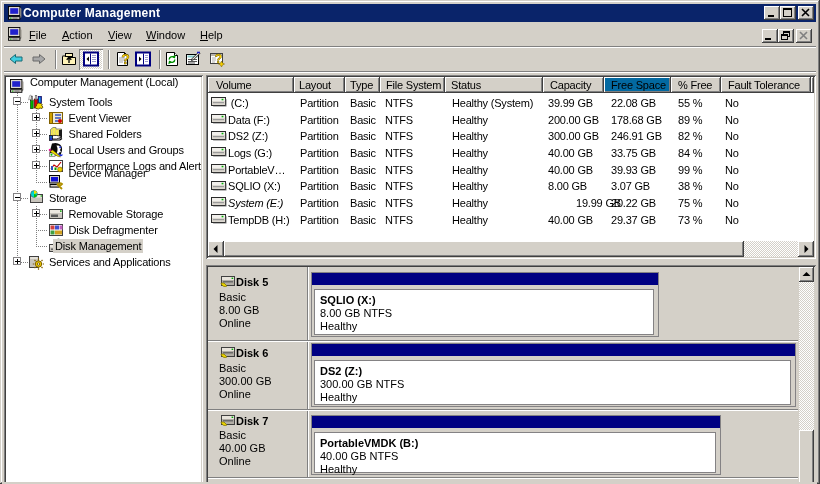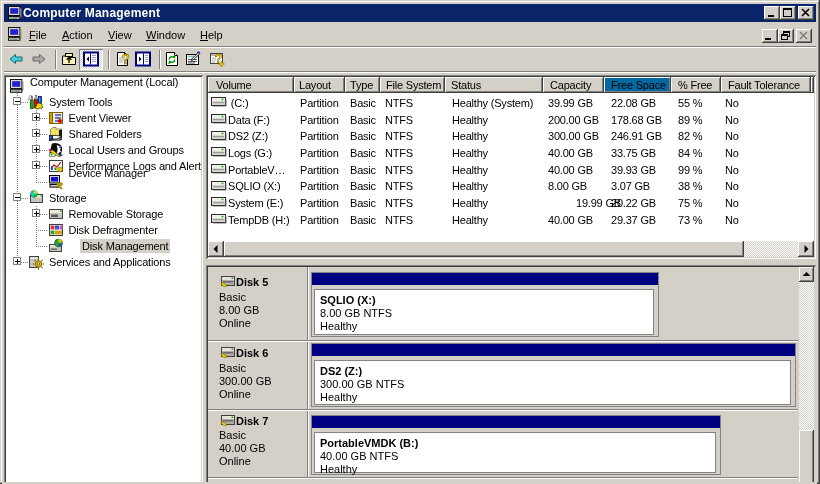--- a/index.html
+++ b/index.html
@@ -268,21 +268,21 @@
     <div class="t" style="left:62.5px;top:145.5px;line-height:14px;">Disk Defragmenter</div>
     <div class="hdots" style="left:30px;top:168.5px;width:12px;"></div>
     <div class="abs" style="left:42px;top:160.5px;width:16px;height:16px;"><svg width="16" height="16" viewBox="0 0 16 16">
         <rect x="1.5" y="6.5" width="12" height="7" fill="#c8c4bc" stroke="#404040"></rect>
         <rect x="2" y="7" width="11" height="2.4" fill="#ece8e0"></rect>
         <circle cx="10.5" cy="5" r="4" fill="#30a030" stroke="#105010" stroke-width="0.6"></circle>
         <path d="M10.5 5 L10.5 1 A4 4 0 0 1 14.3 3.8 Z" fill="#e8c800"></path>
         <path d="M10.5 5 L14.3 6.2 A4 4 0 0 1 10.5 9 Z" fill="#3050c0"></path>
         <rect x="3" y="10.5" width="6" height="1.4" fill="#5a5a5a"></rect>
       </svg></div>
-    <div class="t" style="background:#d4d0c8;padding:0 2px;left:74px;top:161.5px;line-height:14px;">Disk Management</div>
+    <div class="t" style="background:#d4d0c8;padding:0 2px;left:47px;top:161.5px;line-height:14px;">Disk Management</div>
     <div class="hdots" style="left:11px;top:184.5px;width:11px;"></div>
     <div class="expander2" style="left:7px;top:180px;">
       <div class="h"></div>
       <div class="v"></div>
     </div>
     <div class="abs" style="left:22px;top:176.5px;width:16px;height:16px;"><svg width="16" height="16" viewBox="0 0 16 16">
         <rect x="1.5" y="2.5" width="9" height="11" fill="#c8c4bc" stroke="#404040"></rect>
         <rect x="2.2" y="3.2" width="7.6" height="1.6" fill="#ece8e0"></rect>
         <circle cx="10.5" cy="10" r="3.2" fill="#e8c800" stroke="#806000"></circle>
         <circle cx="10.5" cy="10" r="1.2" fill="#fff" stroke="#806000"></circle>
@@ -389,21 +389,21 @@
     <div class="t" style="left:403px;top:103.45px;">3.07 GB</div>
     <div class="t" style="left:470px;top:103.45px;">38 %</div>
     <div class="t" style="left:517px;top:103.45px;">No</div>
     <div class="abs" style="left:3px;top:119.47999999999999px;width:16px;height:12px;"><svg width="16" height="12" viewBox="0 0 16 12">
         <rect x="0.5" y="1.5" width="14" height="8" fill="#dcd8d0" stroke="#2a2a2a" stroke-width="1"></rect>
         <rect x="1" y="2" width="13" height="3" fill="#f2f0ec"></rect>
         <rect x="2" y="6" width="11" height="1.2" fill="#9a9a9a"></rect>
         <path d="M14.5 2.5 l1 1 v7 h-13 l-1-0.8 h12.6 Z" fill="#555" opacity="0.8"></path>
         <rect x="10.6" y="2.8" width="1.8" height="1.5" fill="#00b400"></rect>
       </svg></div>
-    <div class="t" style="left:20px;top:120.17999999999999px;">System (E:)</div>
+    <div class="t" style="left:20px;top:120.17999999999999px;font-style:italic;">System (E:)</div>
     <div class="t" style="left:92px;top:120.17999999999999px;">Partition</div>
     <div class="t" style="left:142px;top:120.17999999999999px;">Basic</div>
     <div class="t" style="left:177px;top:120.17999999999999px;">NTFS</div>
     <div class="t" style="left:244px;top:120.17999999999999px;">Healthy</div>
     <div class="t" style="left:340px;top:120.17999999999999px;margin-left:28px;">19.99 GB</div>
     <div class="t" style="left:403px;top:120.17999999999999px;">20.22 GB</div>
     <div class="t" style="left:470px;top:120.17999999999999px;">75 %</div>
     <div class="t" style="left:517px;top:120.17999999999999px;">No</div>
     <div class="abs" style="left:3px;top:136.21px;width:16px;height:12px;"><svg width="16" height="12" viewBox="0 0 16 12">
         <rect x="0.5" y="1.5" width="14" height="8" fill="#dcd8d0" stroke="#2a2a2a" stroke-width="1"></rect>

